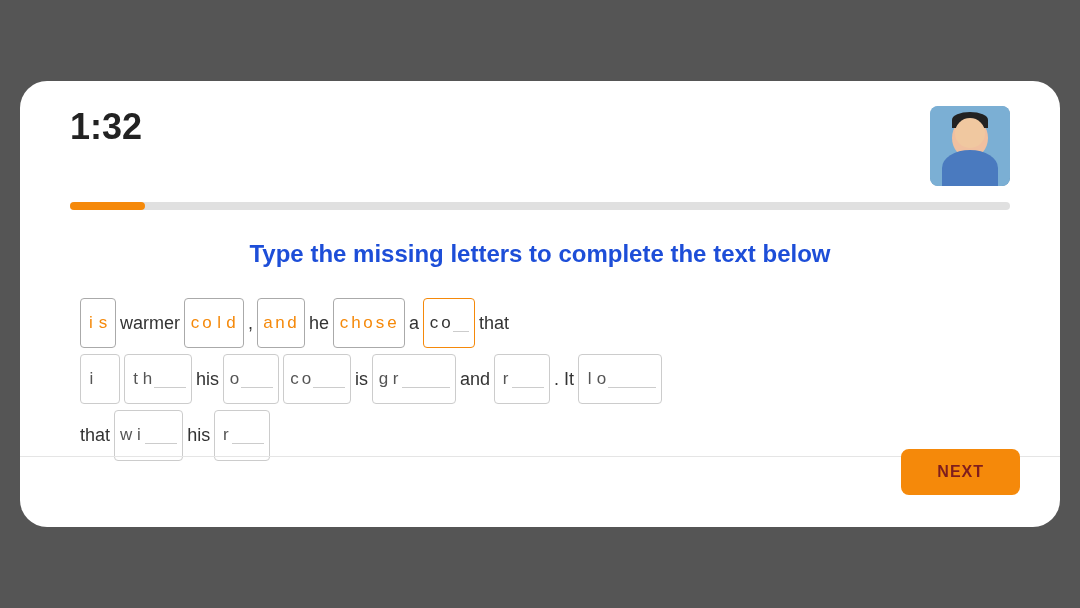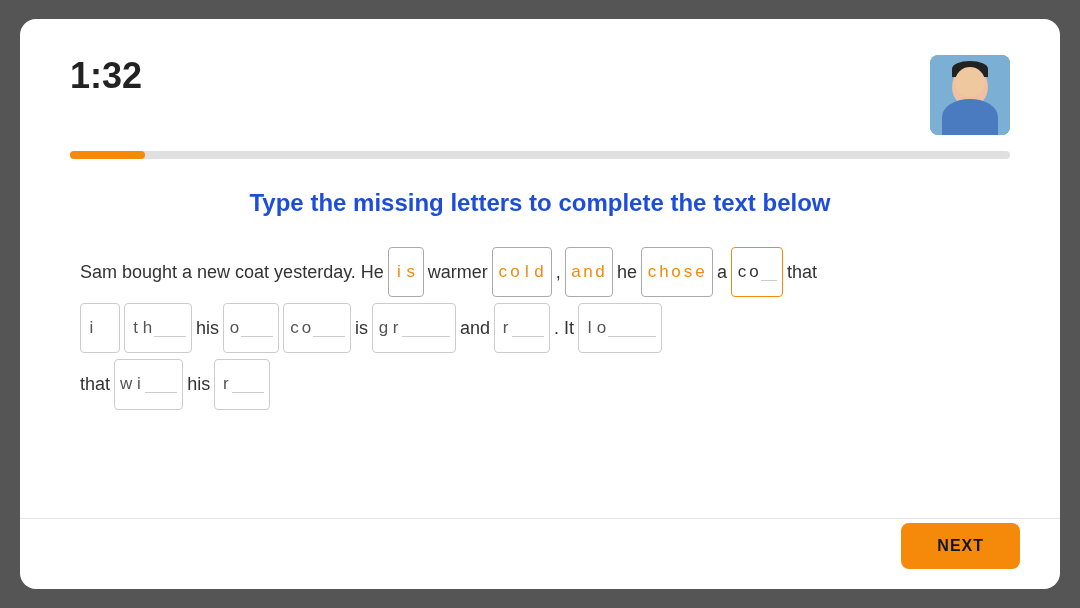--- a/index.html
+++ b/index.html
@@ -7,26 +7,26 @@
       background: #555;
       display: flex;
       justify-content: center;
       align-items: center;
       width: 1080px;
       height: 608px;
       font-family: -apple-system, BlinkMacSystemFont, 'Segoe UI', sans-serif;
     }
     .app-container {
       background: #fff;
-      border-radius: 16px;
+      border-radius: 27px;
       width: 1040px;
-      height: 570px;
+      height: 446px;
       position: relative;
       overflow: hidden;
-      padding: 36px 50px 40px 50px;
+      padding: 25px 50px 40px 50px;
     }
     
     .header {
       display: flex;
       justify-content: space-between;
       align-items: flex-start;
       margin-bottom: 16px;
     }
     .timer {
       font-size: 36px;
@@ -169,24 +169,24 @@
       height: 18px;
       border-bottom: 1.5px solid #ccc;
     }
     .text-plain {
       color: #333;
       font-size: 18px;
     }
     
     .next-button {
       position: absolute;
-      bottom: 20px;
+      bottom: 32px;
       right: 40px;
       background: #f5890a;
-      color: #0f172a;
+      color: #7f1d1d;
       font-size: 16px;
       font-weight: 700;
       letter-spacing: 1px;
       border: none;
       border-radius: 8px;
       padding: 14px 36px;
       cursor: pointer;
     }
     .divider {
       position: absolute;
@@ -222,21 +222,20 @@
 
   <div class="progress-bar-container">
     <div class="progress-bar-fill"></div>
   </div>
 
   <div class="title">Type the missing letters to complete the text below</div>
 
   <div class="text-content">
 
     <div class="text-line">
-      <span class="text-plain">Sam bought a new coat yesterday. He</span>
 
       <span class="word-box highlight-orange">
         <span class="letter">i</span>
         <span class="letter">s</span>
       </span>
 
       <span class="text-plain">warmer</span>
 
       <span class="word-box highlight-orange">
         <span class="letter">c</span>

